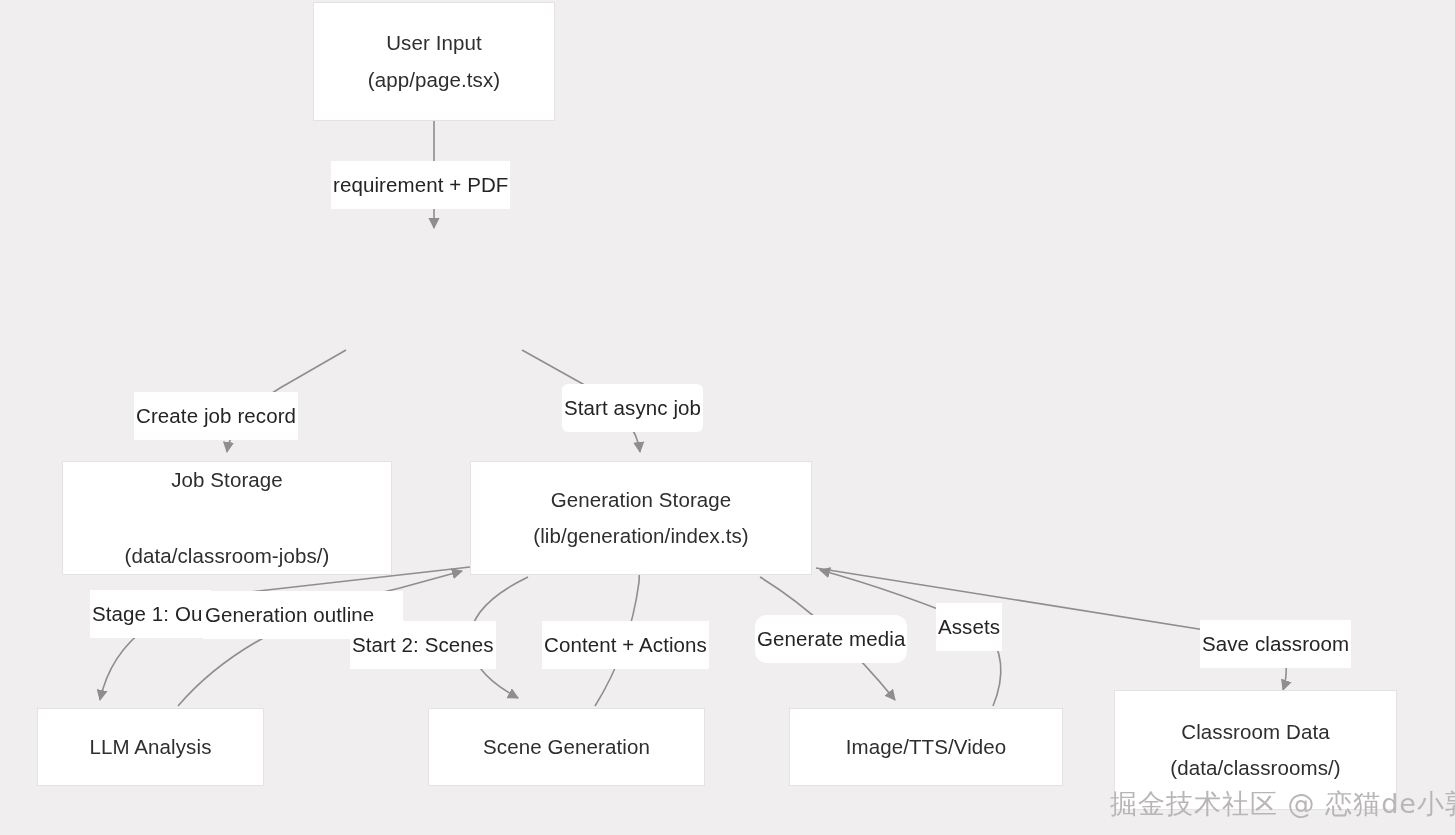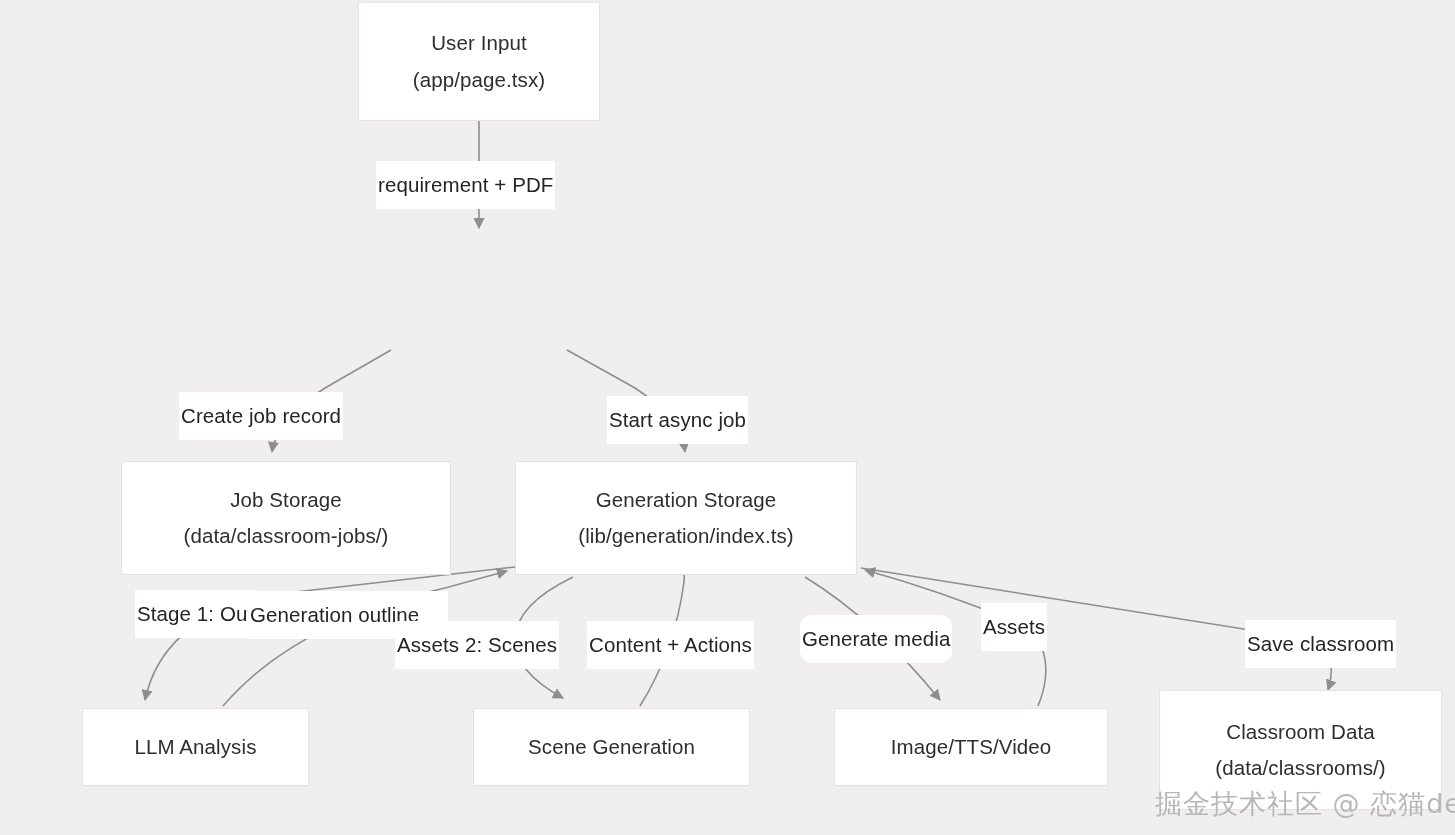--- a/index.html
+++ b/index.html
@@ -11,21 +11,20 @@
     width: 1455px;
     height: 835px;
     overflow: hidden;
     font-family: "Liberation Sans", "DejaVu Sans", sans-serif;
   }
   #canvas {
     position: relative;
     width: 1305px;
     height: 835px;
     background: #f0eeee;
-    margin-left: 45px;
   }
   #edges {
     position: absolute;
     left: 0;
     top: 0;
     width: 1455px;
     height: 835px;
     pointer-events: none;
   }
   .node {
@@ -101,21 +100,21 @@
       <path d="M 816 568 L 1230 634"></path>
     </g>
   </svg>
 
   <div class="node" style="left:313px; top:2px; width:242px; height:119px;">
     <span class="ln1">User Input</span>
     <span class="ln2">(app/page.tsx)</span>
   </div>
 
 
-  <div class="node" style="left:76px; top:461px; width:330px; height:114px;">
+  <div class="node" style="left:62px; top:461px; width:330px; height:114px;justify-content:space-between;">
     <span class="ln1">Job Storage</span>
     <span class="ln2">(data/classroom-jobs/)</span>
   </div>
 
   <div class="node" style="left:470px; top:461px; width:342px; height:114px;">
     <span class="ln1">Generation Storage</span>
     <span class="ln2">(lib/generation/index.ts)</span>
   </div>
 
   <div class="node" style="left:37px; top:708px; width:227px; height:78px;">
@@ -130,29 +129,29 @@
     <span class="ln1">Image/TTS/Video</span>
   </div>
 
   <div class="node" style="left:1114px; top:690px; width:283px; height:120px;">
     <span class="ln1">Classroom Data</span>
     <span class="ln2">(data/classrooms/)</span>
   </div>
 
   <div class="edge-label" style="left:331px; top:161px;">requirement + PDF</div>
   <div class="edge-label" style="left:134px; top:392px;">Create job record</div>
-  <div class="edge-label" style="left:562px; top:396px;">Start async job</div>
+  <div class="edge-label" style="left:562px; top:384px;border-radius:6px;">Start async job</div>
 
   <div class="edge-label clip-right" style="left:90px; top:590px; width:117px;">
     <span>Stage 1: Outline</span>
   </div>
   <div class="edge-label clip-right" style="left:203px; top:591px; width:196px;">
     <span>Generation outline</span>
   </div>
-  <div class="edge-label" style="left:350px; top:621px;">Assets 2: Scenes</div>
+  <div class="edge-label" style="left:350px; top:621px;">Start 2: Scenes</div>
   <div class="edge-label" style="left:542px; top:621px;">Content + Actions</div>
   <div class="edge-label" style="left:755px; top:615px;border-radius:12px;">Generate media</div>
   <div class="edge-label" style="left:936px; top:603px;">Assets</div>
   <div class="edge-label" style="left:1200px; top:620px;text-align:right;">Save classroom</div>
 
   <div class="watermark" style="left:1110px; top:786px;">掘金技术社区 @ 恋猫de小郭</div>
 
 </div>
 
 </body></html>

